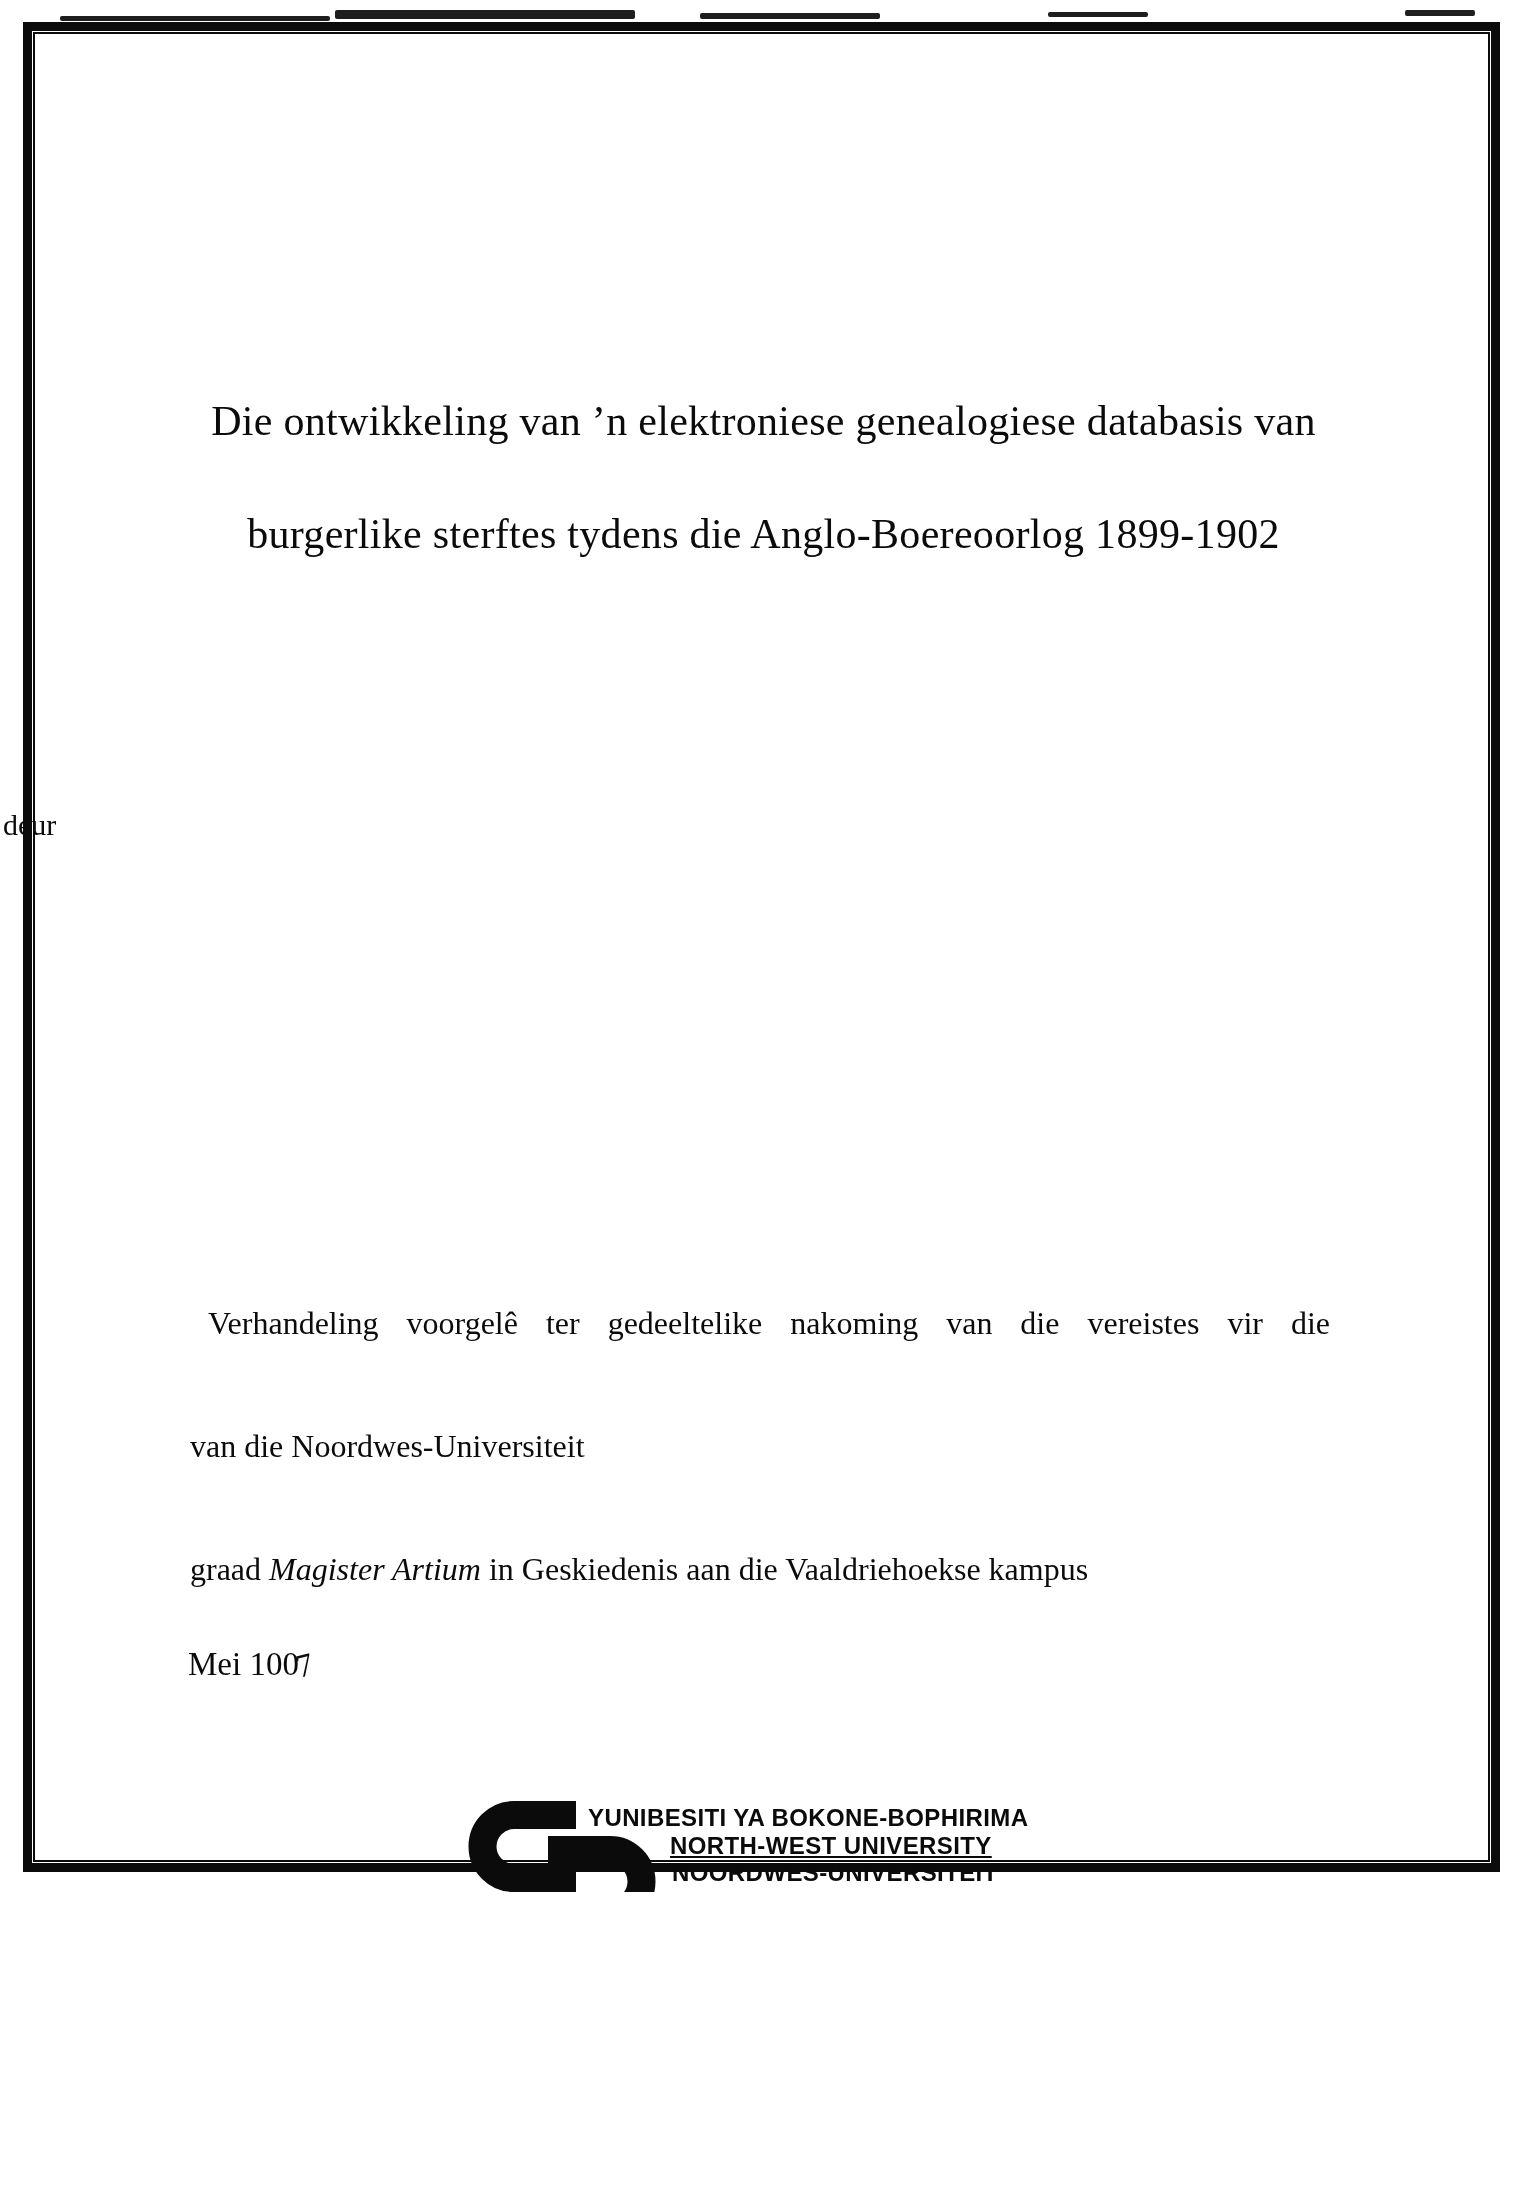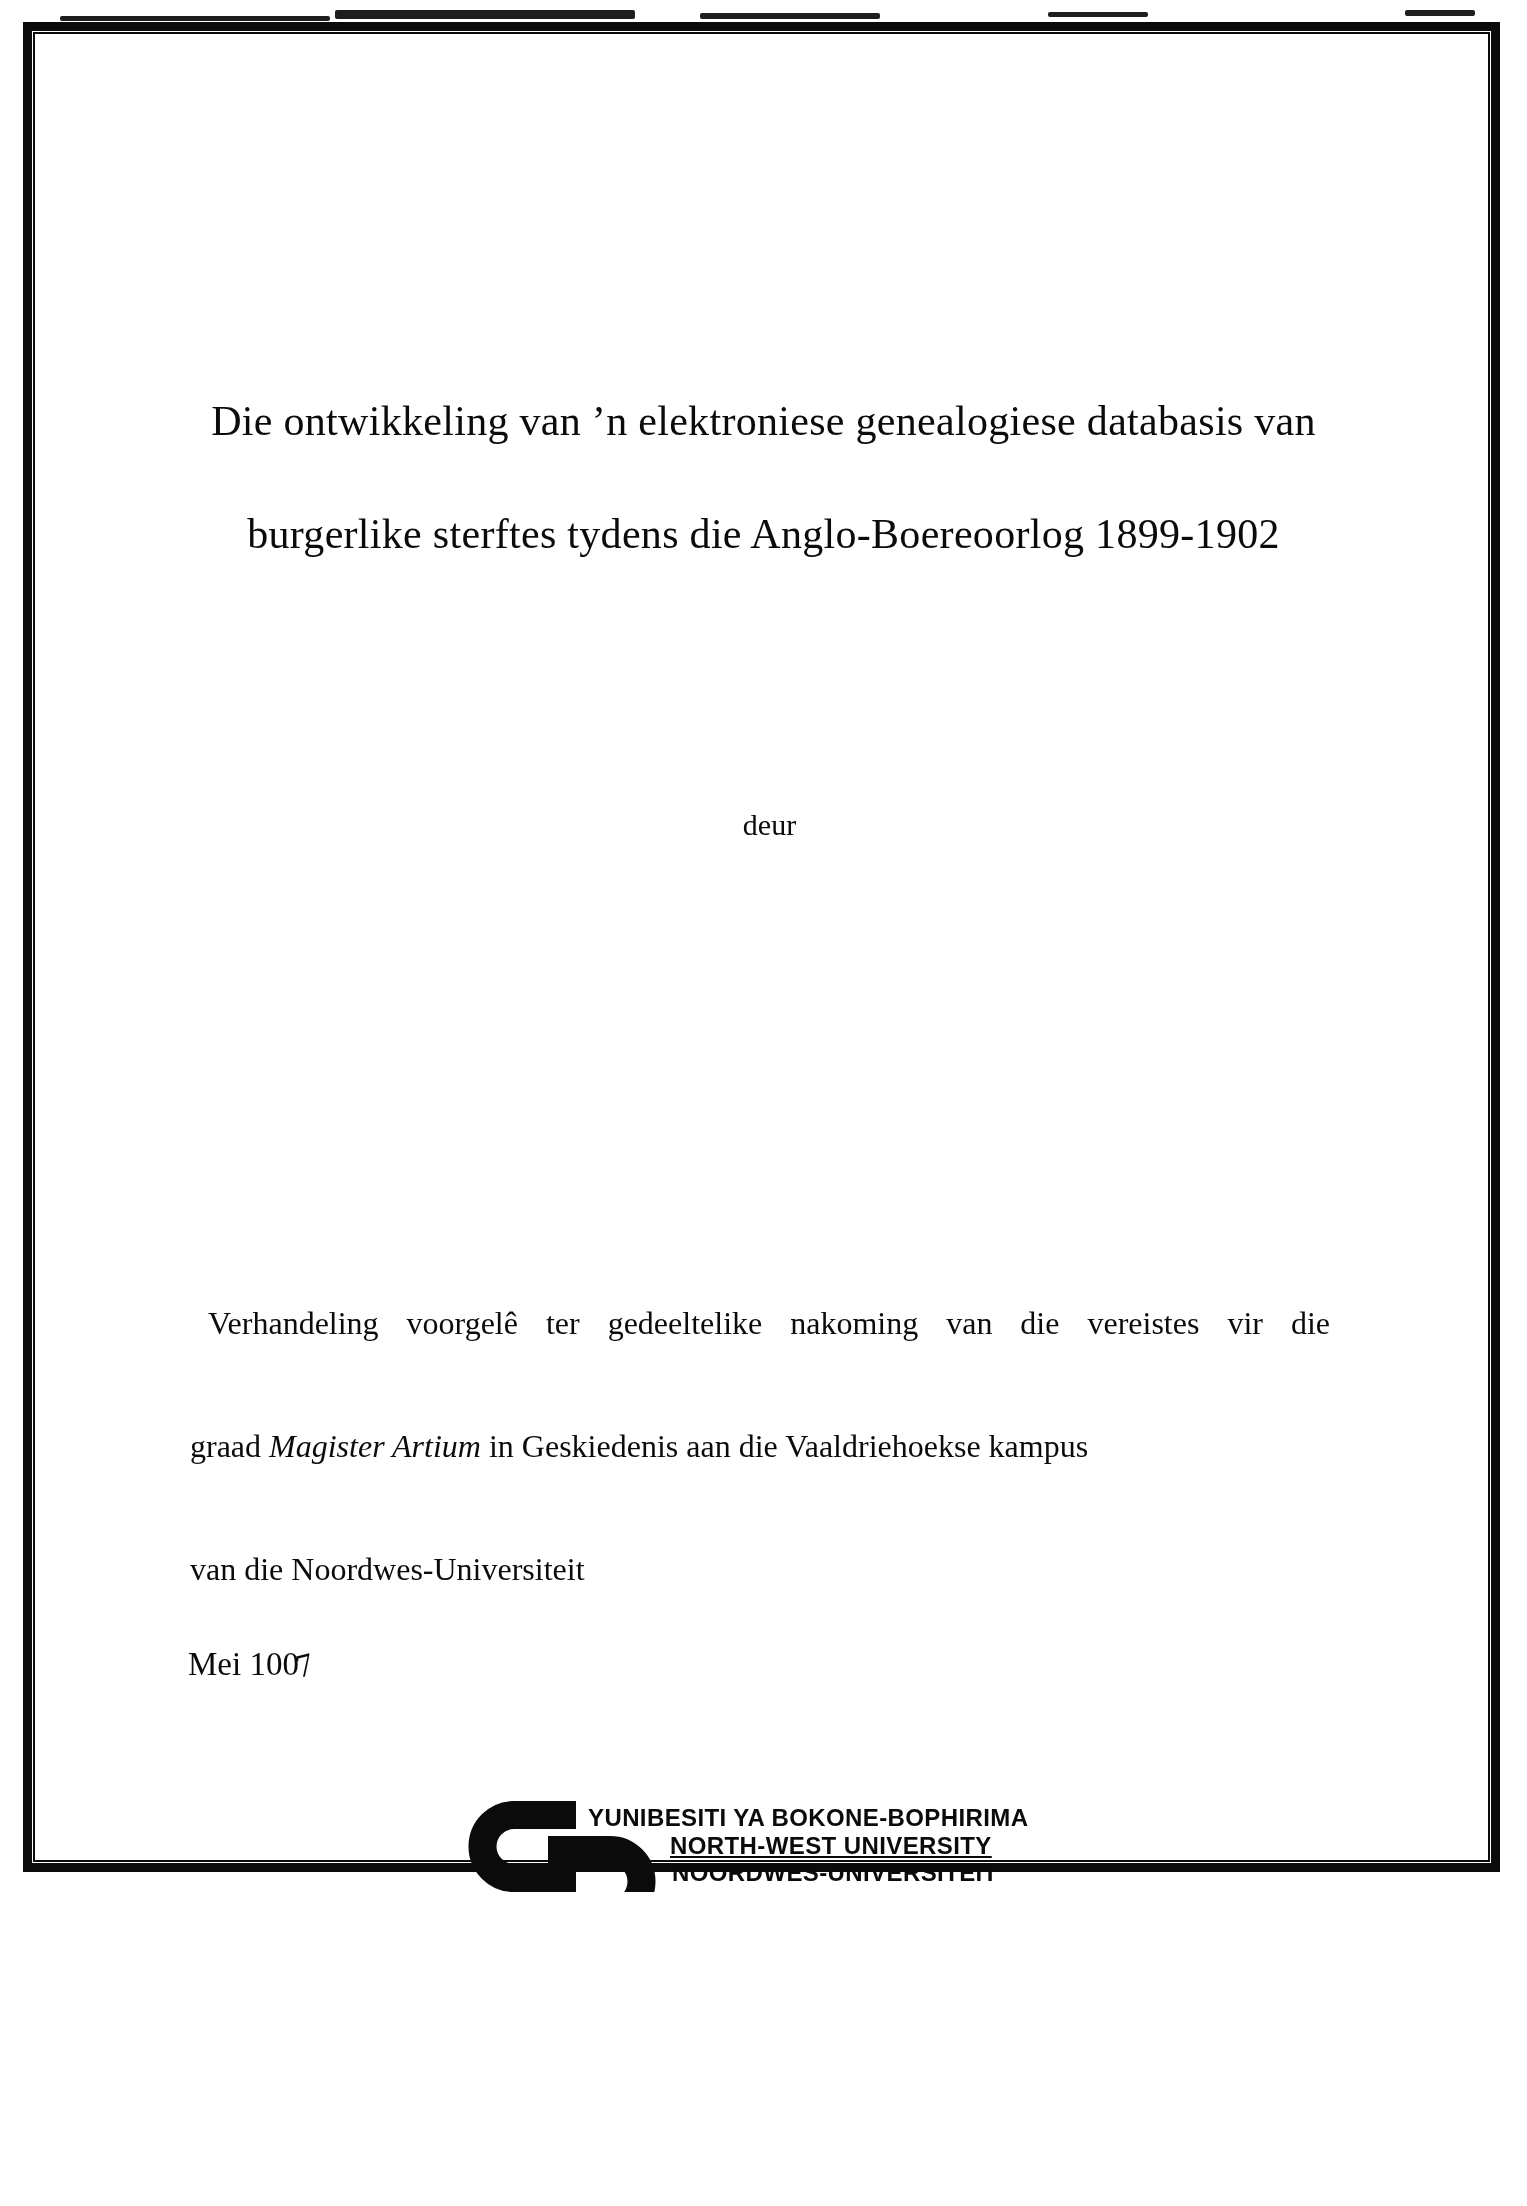--- a/index.html
+++ b/index.html
@@ -34,22 +34,22 @@
   
   .title-line{
     position:absolute;left:70px;right:70px;
     text-align:center;
     font-size:42px;line-height:1.2;
     letter-spacing:.3px;
   }
   .title-l1{top:396px;}
   .title-l2{top:473px;margin-top:36px;}
   .byline-label{
-    position:absolute;left:12px;right:0;top:808px;
-    text-align:center;font-size:30px;
+    position:absolute;left:3px;right:0;top:808px;
+    font-size:30px;
   }
   .author{
     position:absolute;left:0;right:0;top:961px;
     text-align:center;font-size:36px;letter-spacing:.2px;
   }
   .declaration{
     position:absolute;left:190px;top:1221px;width:1140px;
     font-size:32px;line-height:41px;
     white-space:pre-wrap;
   }
@@ -89,22 +89,22 @@
     <div class="frame-inner"></div>
   </div>
 
   <div class="title-line title-l1">Die ontwikkeling van ’n elektroniese genealogiese databasis van</div>
   <div class="title-line title-l2">burgerlike sterftes tydens die Anglo-Boereoorlog 1899-1902</div>
 
   <div class="byline-label">deur</div>
 
   <div class="declaration">
     <div class="decl-l1">Verhandeling voorgelê ter gedeeltelike nakoming van die vereistes vir die</div>
+    <div>van die Noordwes-Universiteit</div>
     <div><span>graad </span><span class="italic">Magister Artium</span><span> in Geskiedenis aan die Vaaldriehoekse kampus</span></div>
-    <div>van die Noordwes-Universiteit</div>
   </div>
 
   <div class="footer-block">
     <div><span>Mei 100</span><span class="seven">7</span></div>
   </div>
 
   <svg class="logo-mark" viewBox="0 0 190 131" xmlns="http://www.w3.org/2000/svg" aria-hidden="true">
     <path d="M 108 16 L 46 16 A 31.5 31.5 0 0 0 46 79 L 108 79" fill="none" stroke="#0b0b0b" stroke-width="28"></path>
     <path d="M 80 51 L 142 51 A 31.5 31.5 0 0 1 142 114 L 80 114" fill="none" stroke="#0b0b0b" stroke-width="28"></path>
   </svg>

